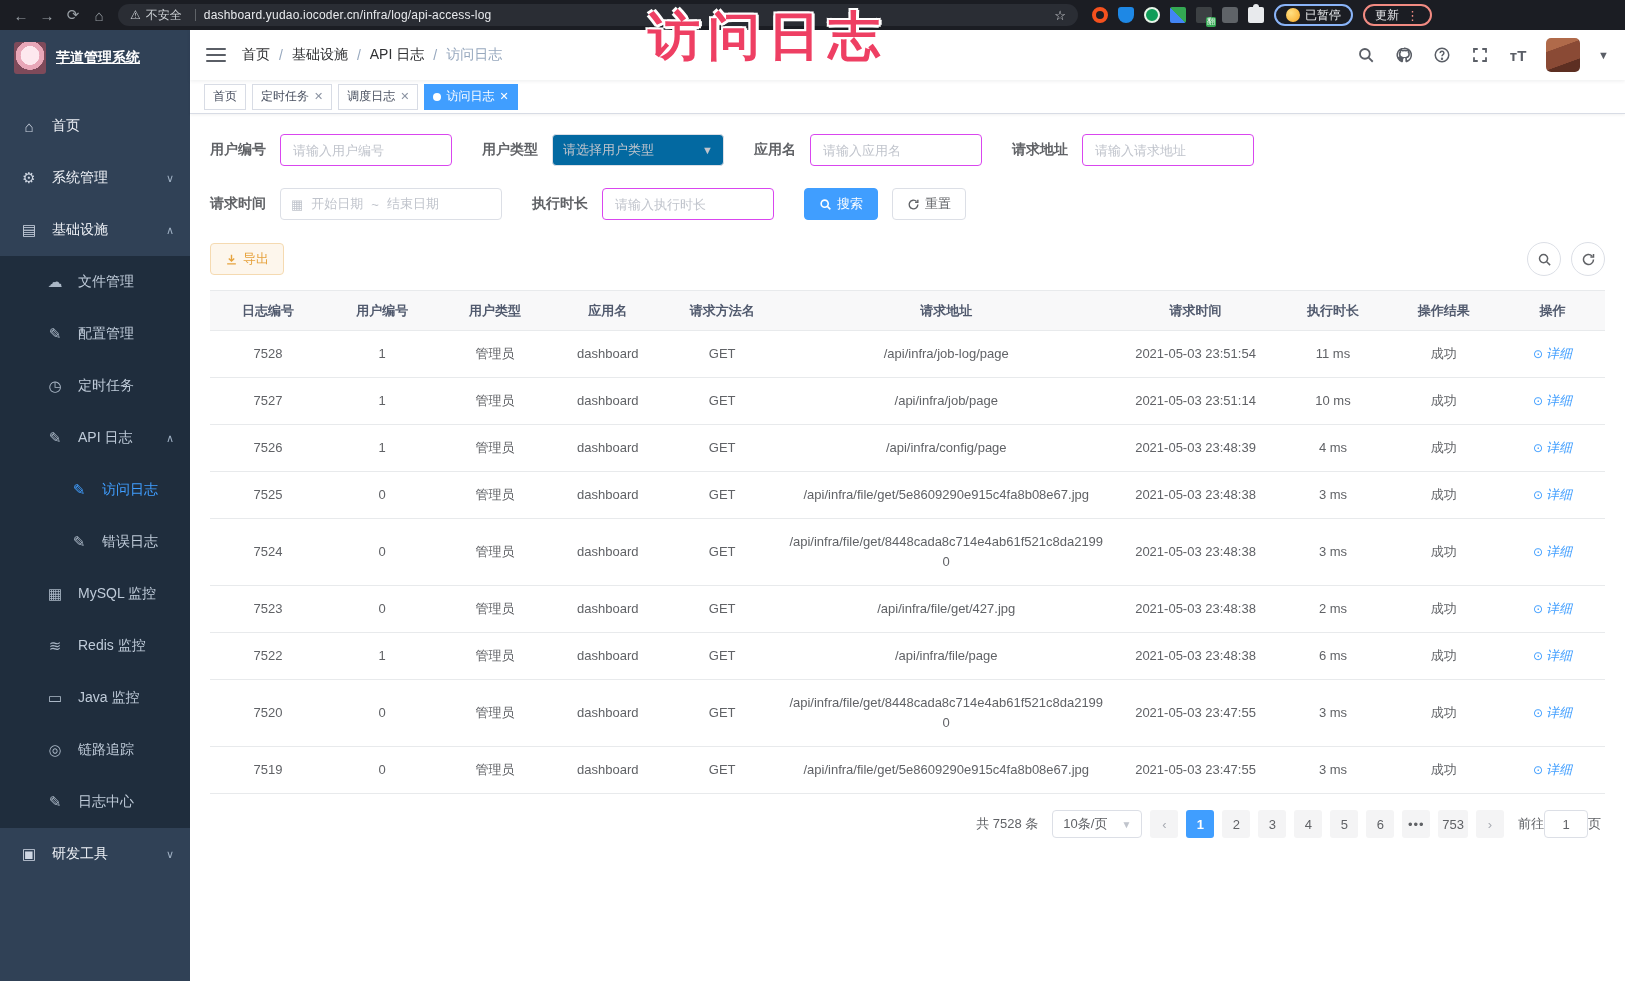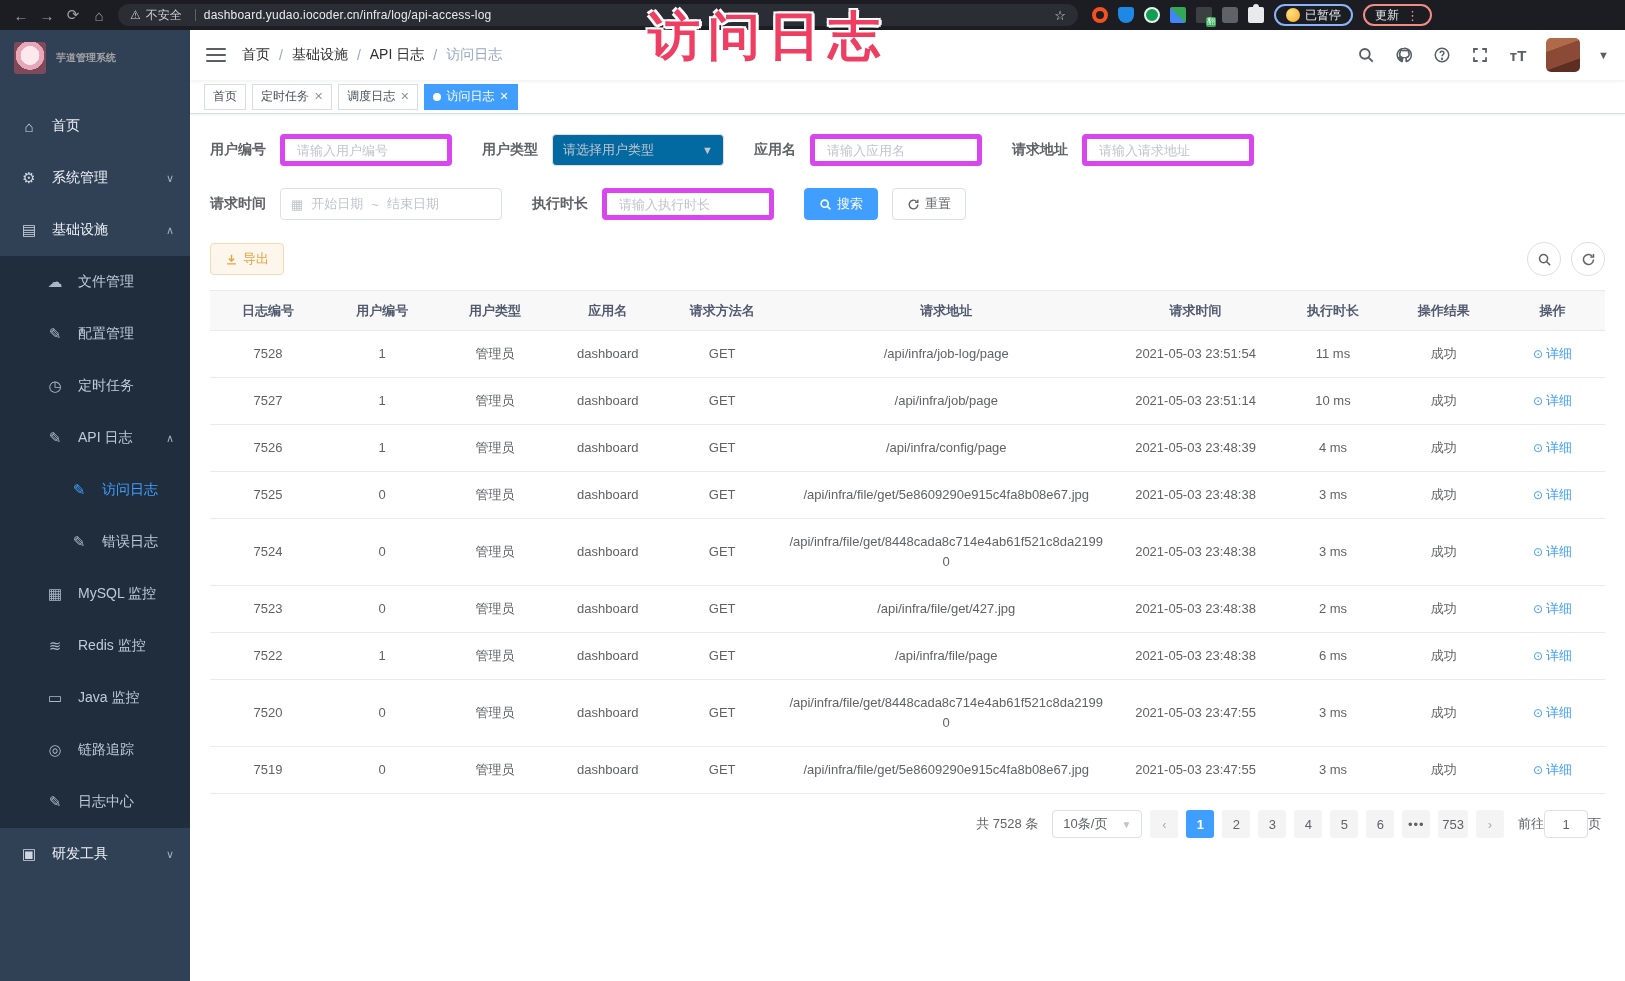--- a/index.html
+++ b/index.html
@@ -42,21 +42,21 @@
     text-shadow:-2px -2px 0 #fff,2px -2px 0 #fff,-2px 2px 0 #fff,2px 2px 0 #fff,0 3px 0 #fff,3px 0 0 #fff; }
 
   
   .app { position:absolute; top:30px; left:0; width:1625px; height:951px; display:flex; }
 
   
   .sidebar { width:190px; background:#304156; height:951px; flex:0 0 auto; overflow:hidden; }
   .logo-row { height:56px; display:flex; align-items:center; padding:0 14px; gap:10px; }
   .logo-img { width:32px; height:32px; border-radius:3px;
     background:radial-gradient(circle at 50% 42%,#fde8ee 0 38%,#e8a7b8 39% 58%,#7e4a5a 59%); }
-  .logo-title { color:#a3a3a3; font-size:10px; font-weight:700; white-space:nowrap; }
+  .logo-title { color:#ffffff; font-size:14px; font-weight:700; white-space:nowrap;text-decoration:underline; }
   .menu { margin-top:14px; }
   .menu-item { height:52px; display:flex; align-items:center; color:#eef1f6; font-size:14px;
     cursor:pointer; position:relative; }
   .menu-item .mi-icon { width:18px; text-align:center; margin-right:14px; font-size:15px; color:#cfd7e3; }
   .menu-item.in-sub { background:#1f2d3d; color:#bfcbd9; }
   .menu-item.in-sub .mi-icon { color:#aab7c6; }
   .menu-item.active { color:#409eff; }
   .menu-item.active .mi-icon { color:#409eff; }
   .menu-item .mi-chev { position:absolute; right:16px; font-size:11px; color:#9fb0c3; }
   .lv1 { padding-left:20px; }
@@ -92,21 +92,21 @@
   .tag.active { background:#409eff; border-color:#409eff; color:#fff; }
   .tag.active .t-close { color:#fff; }
   .tag .t-dot { width:8px; height:8px; border-radius:50%; background:#fff; display:inline-block; }
 
   
   .content { flex:1; padding:20px 20px 6px 20px; overflow:hidden; position:relative; }
 
   .filter-row { display:flex; align-items:center; margin-bottom:22px; flex-wrap:nowrap; }
   .f-item { display:flex; align-items:center; margin-right:30px; }
   .f-label { font-size:14px; color:#606266; font-weight:700; margin-right:14px; white-space:nowrap; }
-  .f-input { height:32px; width:172px; border:5px solid #d946ef; border-radius:4px; padding:0 12px;
+  .f-input { height:32px; width:172px; border:1px solid #d946ef; border-radius:4px; padding:0 12px;
     font-size:13px; color:#606266; background:#fff; font-family:inherit; }
   .f-input::placeholder { color:#c0c4cc; }
   .f-select { height:32px; width:172px; border:1px solid #dcdfe6; border-radius:4px; padding:0 10px;
     display:flex; align-items:center; color:#c0c4cc; font-size:13px; cursor:pointer; background:#0369a1; }
   .f-select .sel-caret { margin-left:auto; color:#c0c4cc; font-size:11px; }
   .f-date { height:32px; width:222px; border:1px solid #dcdfe6; border-radius:4px; padding:0 10px;
     display:flex; align-items:center; gap:8px; font-size:13px; color:#c0c4cc; background:#fff; }
   .f-date .d-ico { color:#c0c4cc; font-size:13px; }
   .btn { height:32px; border-radius:4px; padding:0 14px; font-size:13px; display:inline-flex;
     align-items:center; gap:5px; cursor:pointer; border:1px solid #dcdfe6; background:#fff; color:#606266;
@@ -119,21 +119,21 @@
   .round-btn { width:34px; height:34px; border-radius:50%; border:1px solid #dcdfe6; background:#fff;
     display:flex; align-items:center; justify-content:center; color:#606266; cursor:pointer; }
   .round-btn svg { width:15px; height:15px; }
 
   
   table.grid { width:100%; border-collapse:collapse; table-layout:fixed; }
   .grid th { background:#f8f8f9; color:#515a6e; font-size:13px; font-weight:700; height:40px;
     border-bottom:1px solid #e8eaec; border-top:1px solid #e8eaec; padding:0 6px; }
   .grid td { color:#606266; font-size:13px; text-align:center; padding:13px 6px;
     border-bottom:1px solid #e8eaec; line-height:20px; word-break:break-all; }
-  .grid a.detail { color:#409eff; text-decoration:none; cursor:pointer; white-space:nowrap; }
+  .grid a.detail { color:#409eff; text-decoration:none; cursor:pointer; white-space:nowrap;font-style:italic; }
   .grid a.detail .eye { font-size:12px; margin-right:3px; }
 
   
   .pager { display:flex; align-items:center; justify-content:flex-end; gap:8px; padding:16px 4px 0 0;
     font-size:13px; color:#606266; }
   .pg-total { margin-right:6px; }
   .pg-size { height:28px; border:1px solid #dcdfe6; border-radius:4px; padding:0 10px; display:flex;
     align-items:center; gap:14px; color:#606266; cursor:pointer; background:#fff; }
   .pg-size .sel-caret { color:#c0c4cc; font-size:10px; }
   .pg-btn { min-width:28px; height:28px; border-radius:3px; background:#f4f4f5; color:#606266;

